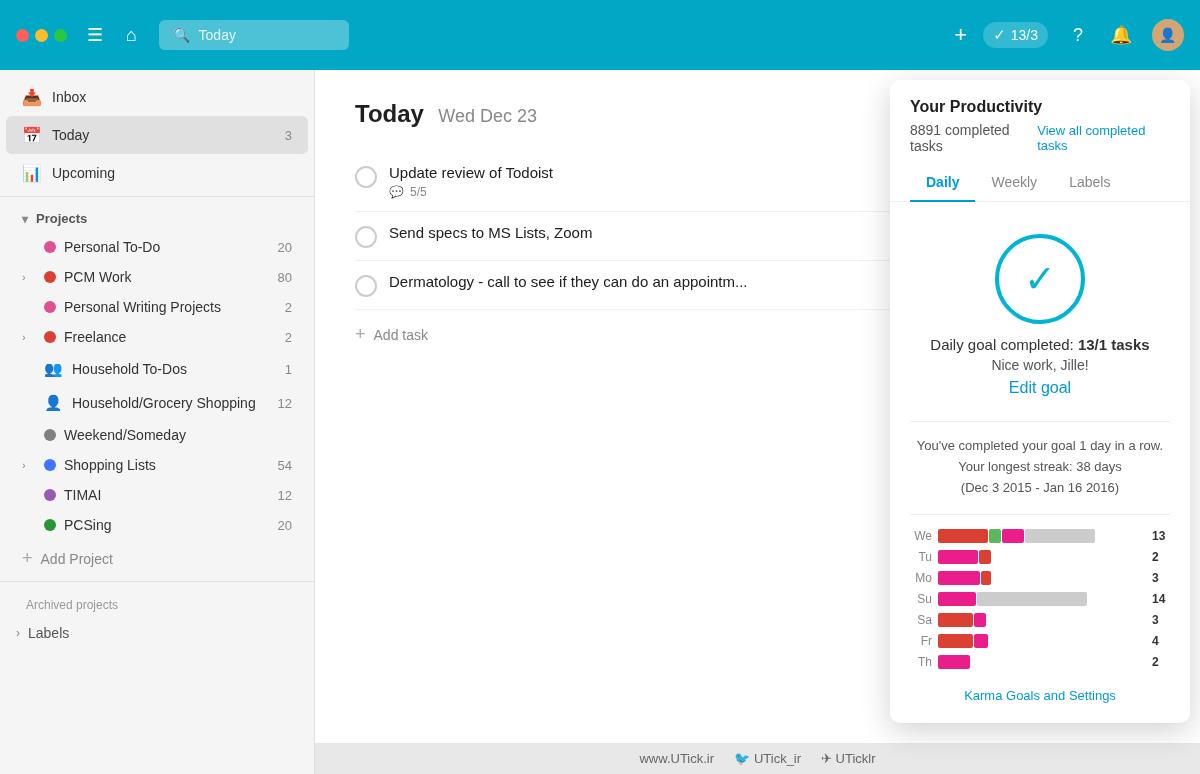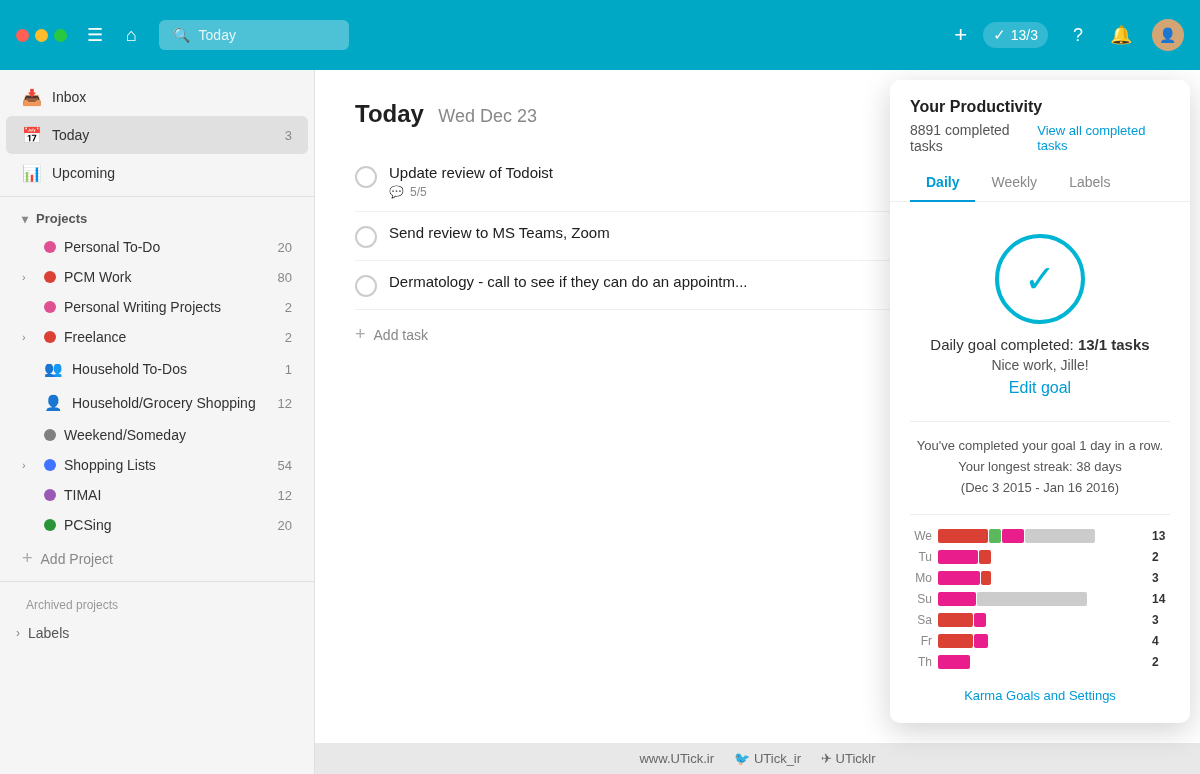--- a/index.html
+++ b/index.html
@@ -320,21 +320,21 @@
         <div class="task-meta">
           <span>💬</span>
           <span>5/5</span>
         </div>
       </div>
     </div>
 
     <div class="task-item">
       <div class="task-circle"></div>
       <div class="task-content">
-        <div class="task-name">Send review to MS Teams, Zoom</div>
+        <div class="task-name">Send specs to MS Lists, Zoom</div>
       </div>
     </div>
 
     <div class="task-item">
       <div class="task-circle"></div>
       <div class="task-content">
         <div class="task-name">Dermatology - call to see if they can do an appointm...</div>
       </div>
     </div>
 

